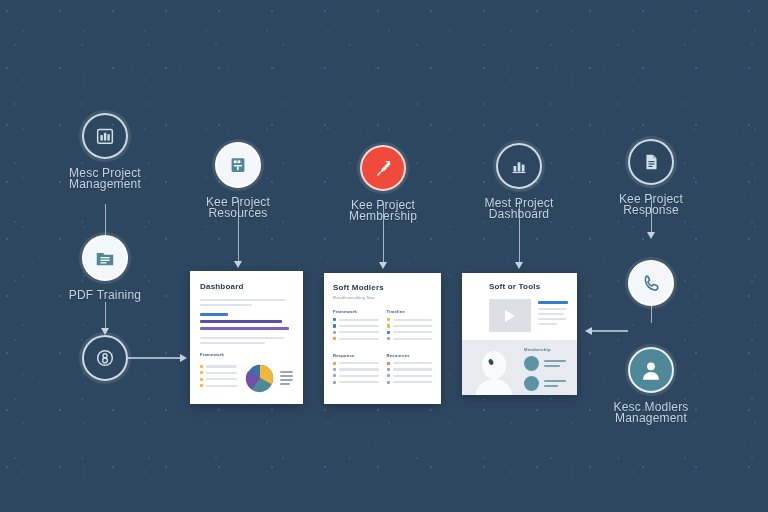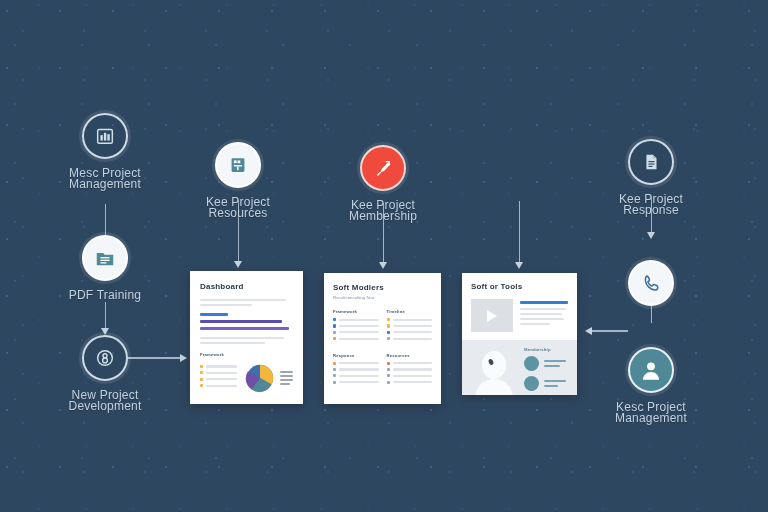--- a/index.html
+++ b/index.html
@@ -218,24 +218,20 @@
   </div>
 
   <div class="node" style="left:105px; top:335px;">
     <div class="bubble outline">
       <svg width="22" height="22" viewBox="0 0 24 24" aria-hidden="true">
         <circle cx="12" cy="12" r="8" fill="none" stroke="#cfe0e6" stroke-width="1.6"></circle>
         <circle cx="12" cy="9.5" r="2.2" fill="none" stroke="#cfe0e6" stroke-width="1.5"></circle>
         <circle cx="12" cy="14.6" r="2.6" fill="none" stroke="#cfe0e6" stroke-width="1.5"></circle>
       </svg>
     </div>
-    <div class="caption">
-      <div>New Project</div>
-      <div>Development</div>
-    </div>
   </div>
 
   <div class="node" style="left:238px; top:142px;">
     <div class="bubble white">
       <svg width="22" height="22" viewBox="0 0 24 24" aria-hidden="true">
         <rect x="5" y="4.5" width="14" height="15" rx="1.5" fill="#4f8897"></rect>
         <rect x="7.5" y="7" width="3" height="3" fill="#ffffff"></rect>
         <rect x="11.5" y="7" width="3" height="3" fill="#ffffff"></rect>
         <rect x="7.5" y="12" width="9" height="1.6" fill="#ffffff"></rect>
         <rect x="11" y="13.6" width="1.6" height="4" fill="#ffffff"></rect>
@@ -254,20 +250,34 @@
         <path d="M9 17 L6.5 19.5" stroke="#ffffff" stroke-width="1.6" stroke-linecap="round"></path>
         <path d="M15 5 L19 5 L19 9" fill="none" stroke="#ffffff" stroke-width="1.4"></path>
       </svg>
     </div>
     <div class="caption">
       <div>Kee Project</div>
       <div>Membership</div>
     </div>
   </div>
 
+  <div class="node" style="left:519px; top:143px;">
+    <div class="bubble outline">
+      <svg width="22" height="22" viewBox="0 0 24 24" aria-hidden="true">
+        <rect x="6" y="12" width="3" height="6" fill="#cfe0e6"></rect>
+        <rect x="10.5" y="8" width="3" height="10" fill="#cfe0e6"></rect>
+        <rect x="15" y="10.5" width="3" height="7.5" fill="#cfe0e6"></rect>
+        <rect x="5" y="18.4" width="14" height="1.3" fill="#cfe0e6"></rect>
+      </svg>
+    </div>
+    <div class="caption">
+      <div>Mest Project</div>
+      <div>Dashboard</div>
+    </div>
+  </div>
 
   <div class="node" style="left:651px; top:139px;">
     <div class="bubble outline">
       <svg width="22" height="22" viewBox="0 0 24 24" aria-hidden="true">
         <path d="M7 4h7l4 4v12H7z" fill="#cfe0e6"></path>
         <path d="M14 4v4h4" fill="#9fb9c4"></path>
         <rect x="9.2" y="11" width="6.6" height="1.2" fill="#2e4760"></rect>
         <rect x="9.2" y="13.6" width="6.6" height="1.2" fill="#2e4760"></rect>
         <rect x="9.2" y="16.2" width="4.4" height="1.2" fill="#2e4760"></rect>
       </svg>
@@ -287,21 +297,21 @@
   </div>
 
   <div class="node" style="left:651px; top:347px;">
     <div class="bubble teal">
       <svg width="26" height="26" viewBox="0 0 24 24" aria-hidden="true">
         <circle cx="12" cy="8.6" r="3.6" fill="#ffffff"></circle>
         <path d="M4.6 21c0-4.2 3.3-7.2 7.4-7.2s7.4 3 7.4 7.2z" fill="#ffffff"></path>
       </svg>
     </div>
     <div class="caption">
-      <div>Kesc Project</div>
+      <div>Kesc Modlers</div>
       <div>Management</div>
     </div>
   </div>
 
   <div class="card" id="card1">
     <div style="padding:11px 10px 0 10px;">
       <div class="card-title">Dashboard</div>
 
       <div style="margin-top:8px;">
         <div class="txt" style="width:93%;"></div>
@@ -454,21 +464,21 @@
                 <span class="dot" style="background:#9aa6b4;"></span>
                 <span class="txt" style="flex:1;"></span>
               </div>
           </div>
         </div>
       </div>
     </div>
   </div>
 
   <div class="card" id="card3">
-    <div style="padding:9px 9px 0 9px;">
+    <div style="padding:9px 9px 0 27px;">
       <div class="card-title">Soft or Tools</div>
 
       <div style="display:flex; gap:7px; margin-top:8px;">
         <div class="media-box" style="flex:0 0 auto; width:42px; height:33px;">
           <div class="play-tri"></div>
         </div>
         <div style="flex:1 1 auto; padding-top:2px;">
           <div class="bar" style="background:#2f7fd4; height:3.2px; width:100%;"></div>
           <div class="txt" style="width:96%; margin-top:3.4px;"></div>
           <div class="txt" style="width:88%; margin-top:2.8px;"></div>

